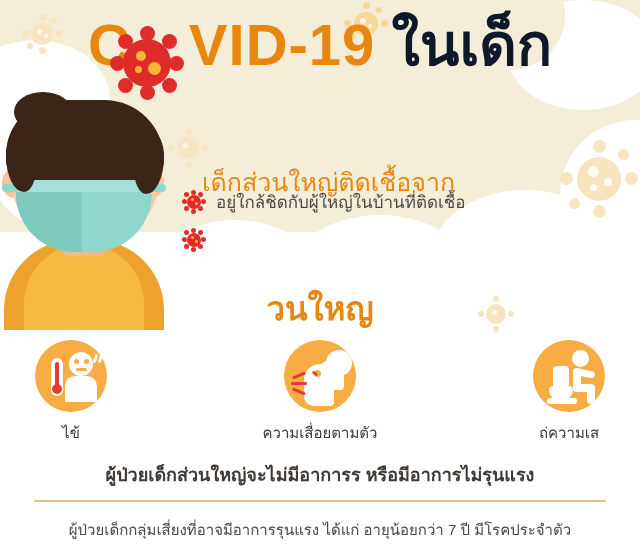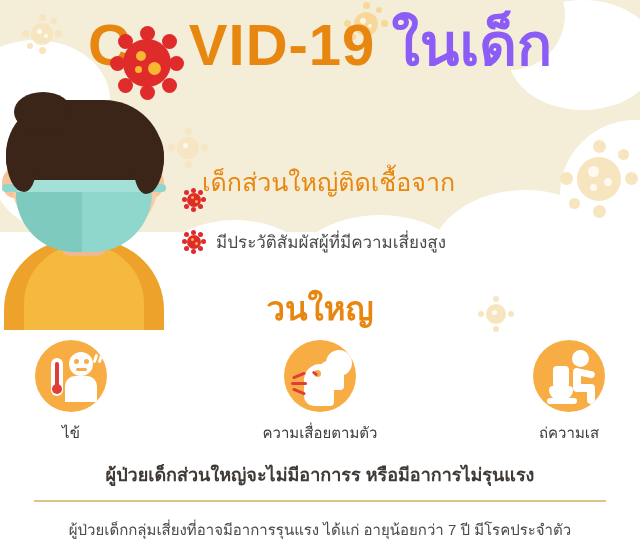--- a/index.html
+++ b/index.html
@@ -26,21 +26,21 @@
   .vfaint .dot{position:absolute;border-radius:50%;background:#fffaf0;}
   .vmed .core,.vmed .spk{background:#f8d89a;}
   .vmed .dot{background:#fdf4e2;}
 
   
   .title{
     position:absolute;left:0;top:16px;width:640px;text-align:center;
     font-size:58px;font-weight:bold;line-height:1;white-space:nowrap;
   }
   .t-orange{color:#e8870f;letter-spacing:1px;}
-  .t-brown{color:#8b5cf6;font-family:Liberation Mono, monospace;}
+  .t-brown{color:#0f172a;font-family:Liberation Mono, monospace;}
   .title-spacer{display:inline-block;width:58px;}
 
   
   .virus-red{position:absolute;left:110px;top:26px;width:74px;height:74px;}
   .virus-red .core{position:absolute;left:13px;top:13px;width:48px;height:48px;border-radius:50%;background:#e02b2b;}
   .virus-red .spk{position:absolute;width:15px;height:15px;border-radius:50%;background:#e02b2b;}
   .virus-red .dot{position:absolute;border-radius:50%;background:#f7b733;}
 
   
   .kid{position:absolute;left:0px;top:92px;width:190px;height:196px;}
@@ -231,37 +231,37 @@
       <span class="spk" style="left:19px;top:9px;"></span>
       <span class="spk" style="left:9px;top:19px;"></span>
       <span class="spk" style="left:0px;top:9px;"></span>
       <span class="spk" style="left:16px;top:2px;"></span>
       <span class="spk" style="left:2px;top:16px;"></span>
       <span class="spk" style="left:16px;top:16px;"></span>
       <span class="spk" style="left:2px;top:2px;"></span>
       <span class="dot" style="left:9px;top:8px;"></span>
       <span class="dot" style="left:13px;top:12px;"></span>
     </span>
+    <span class="bullet-text">อยู่ใกล้ชิดกับผู้ใหญ่ในบ้านที่ติดเชื้อ</span>
   </div>
 
   <div class="bullet-row b2">
     <span class="vbullet">
       <span class="core"></span>
       <span class="spk" style="left:9px;top:0px;"></span>
       <span class="spk" style="left:19px;top:9px;"></span>
       <span class="spk" style="left:9px;top:19px;"></span>
       <span class="spk" style="left:0px;top:9px;"></span>
       <span class="spk" style="left:16px;top:2px;"></span>
       <span class="spk" style="left:2px;top:16px;"></span>
       <span class="spk" style="left:16px;top:16px;"></span>
       <span class="spk" style="left:2px;top:2px;"></span>
       <span class="dot" style="left:9px;top:8px;"></span>
       <span class="dot" style="left:13px;top:12px;"></span>
     </span>
-    <span class="bullet-text">มีประวัติสัมผัสผู้ที่มีความเสี่ยงสูง</span>
   </div>
 
   <div class="head-symptoms">วนใหญ</div>
 
   <div class="sym-row">
 
     <div class="sym">
       <div class="sym-circle">
         <div class="w" style="left:34px;top:12px;width:24px;height:24px;border-radius:50%;"></div>
         <div class="w" style="left:30px;top:36px;width:32px;height:26px;border-radius:10px 10px 0 0;"></div>

